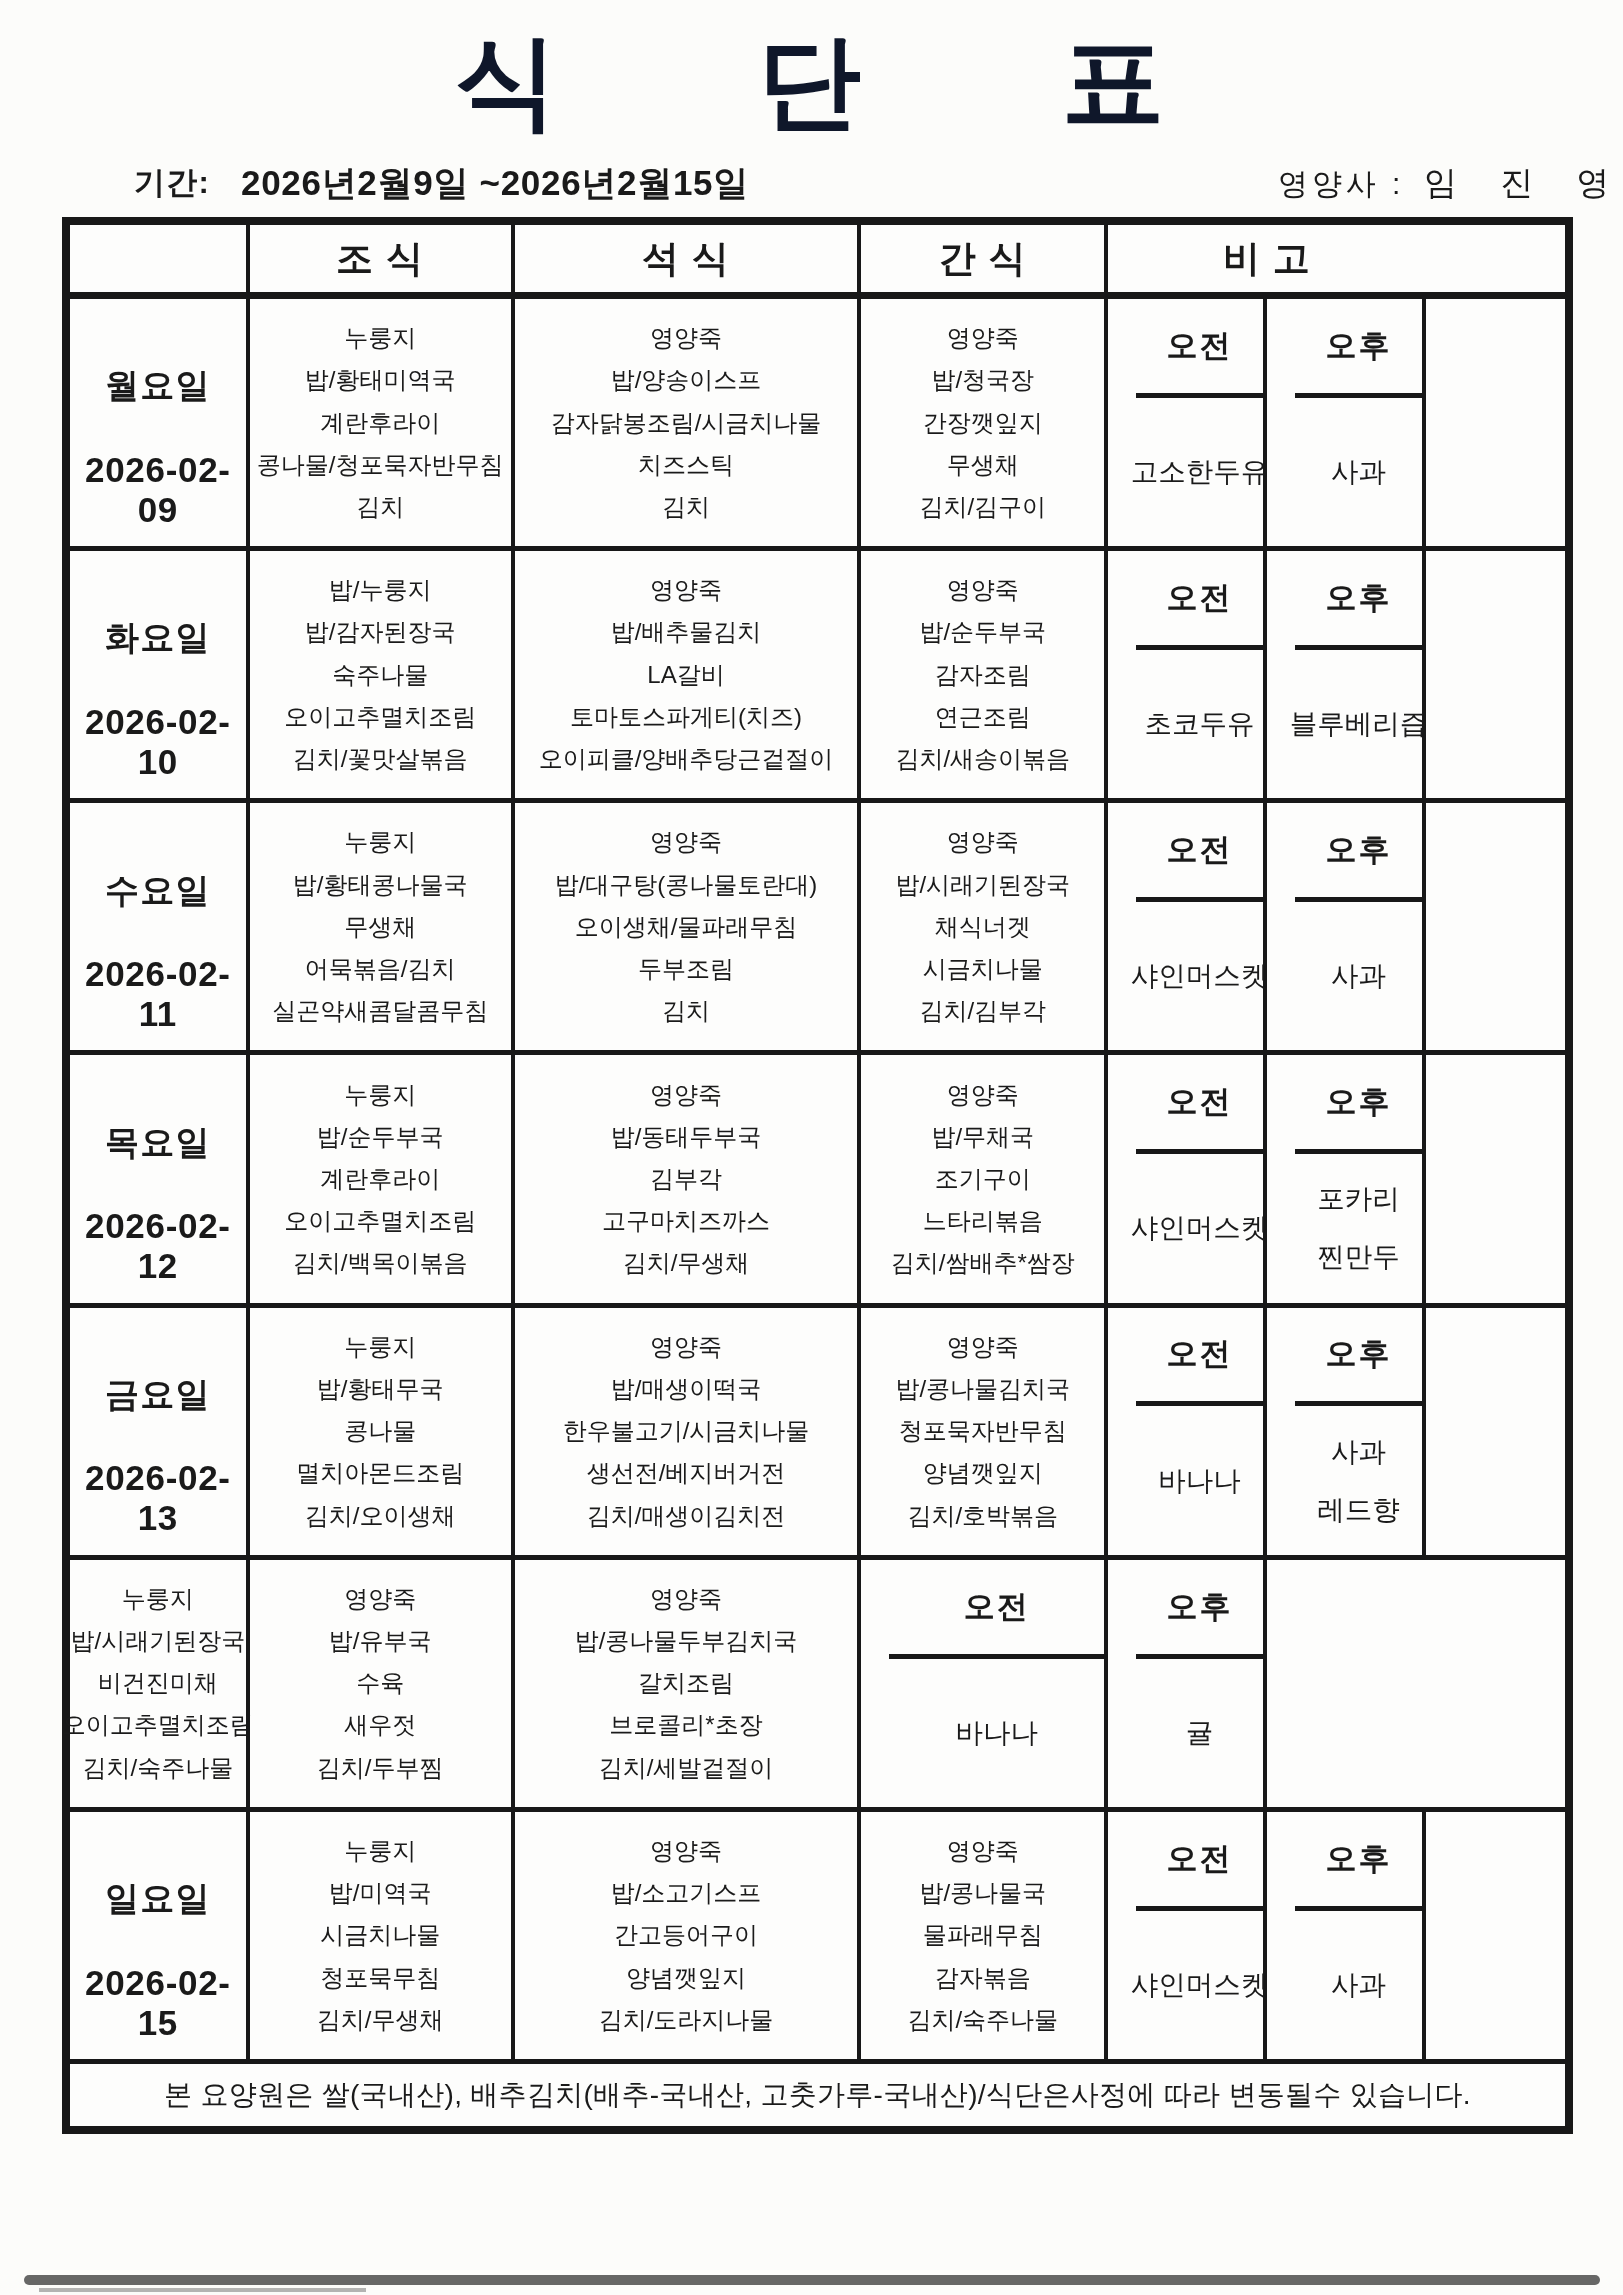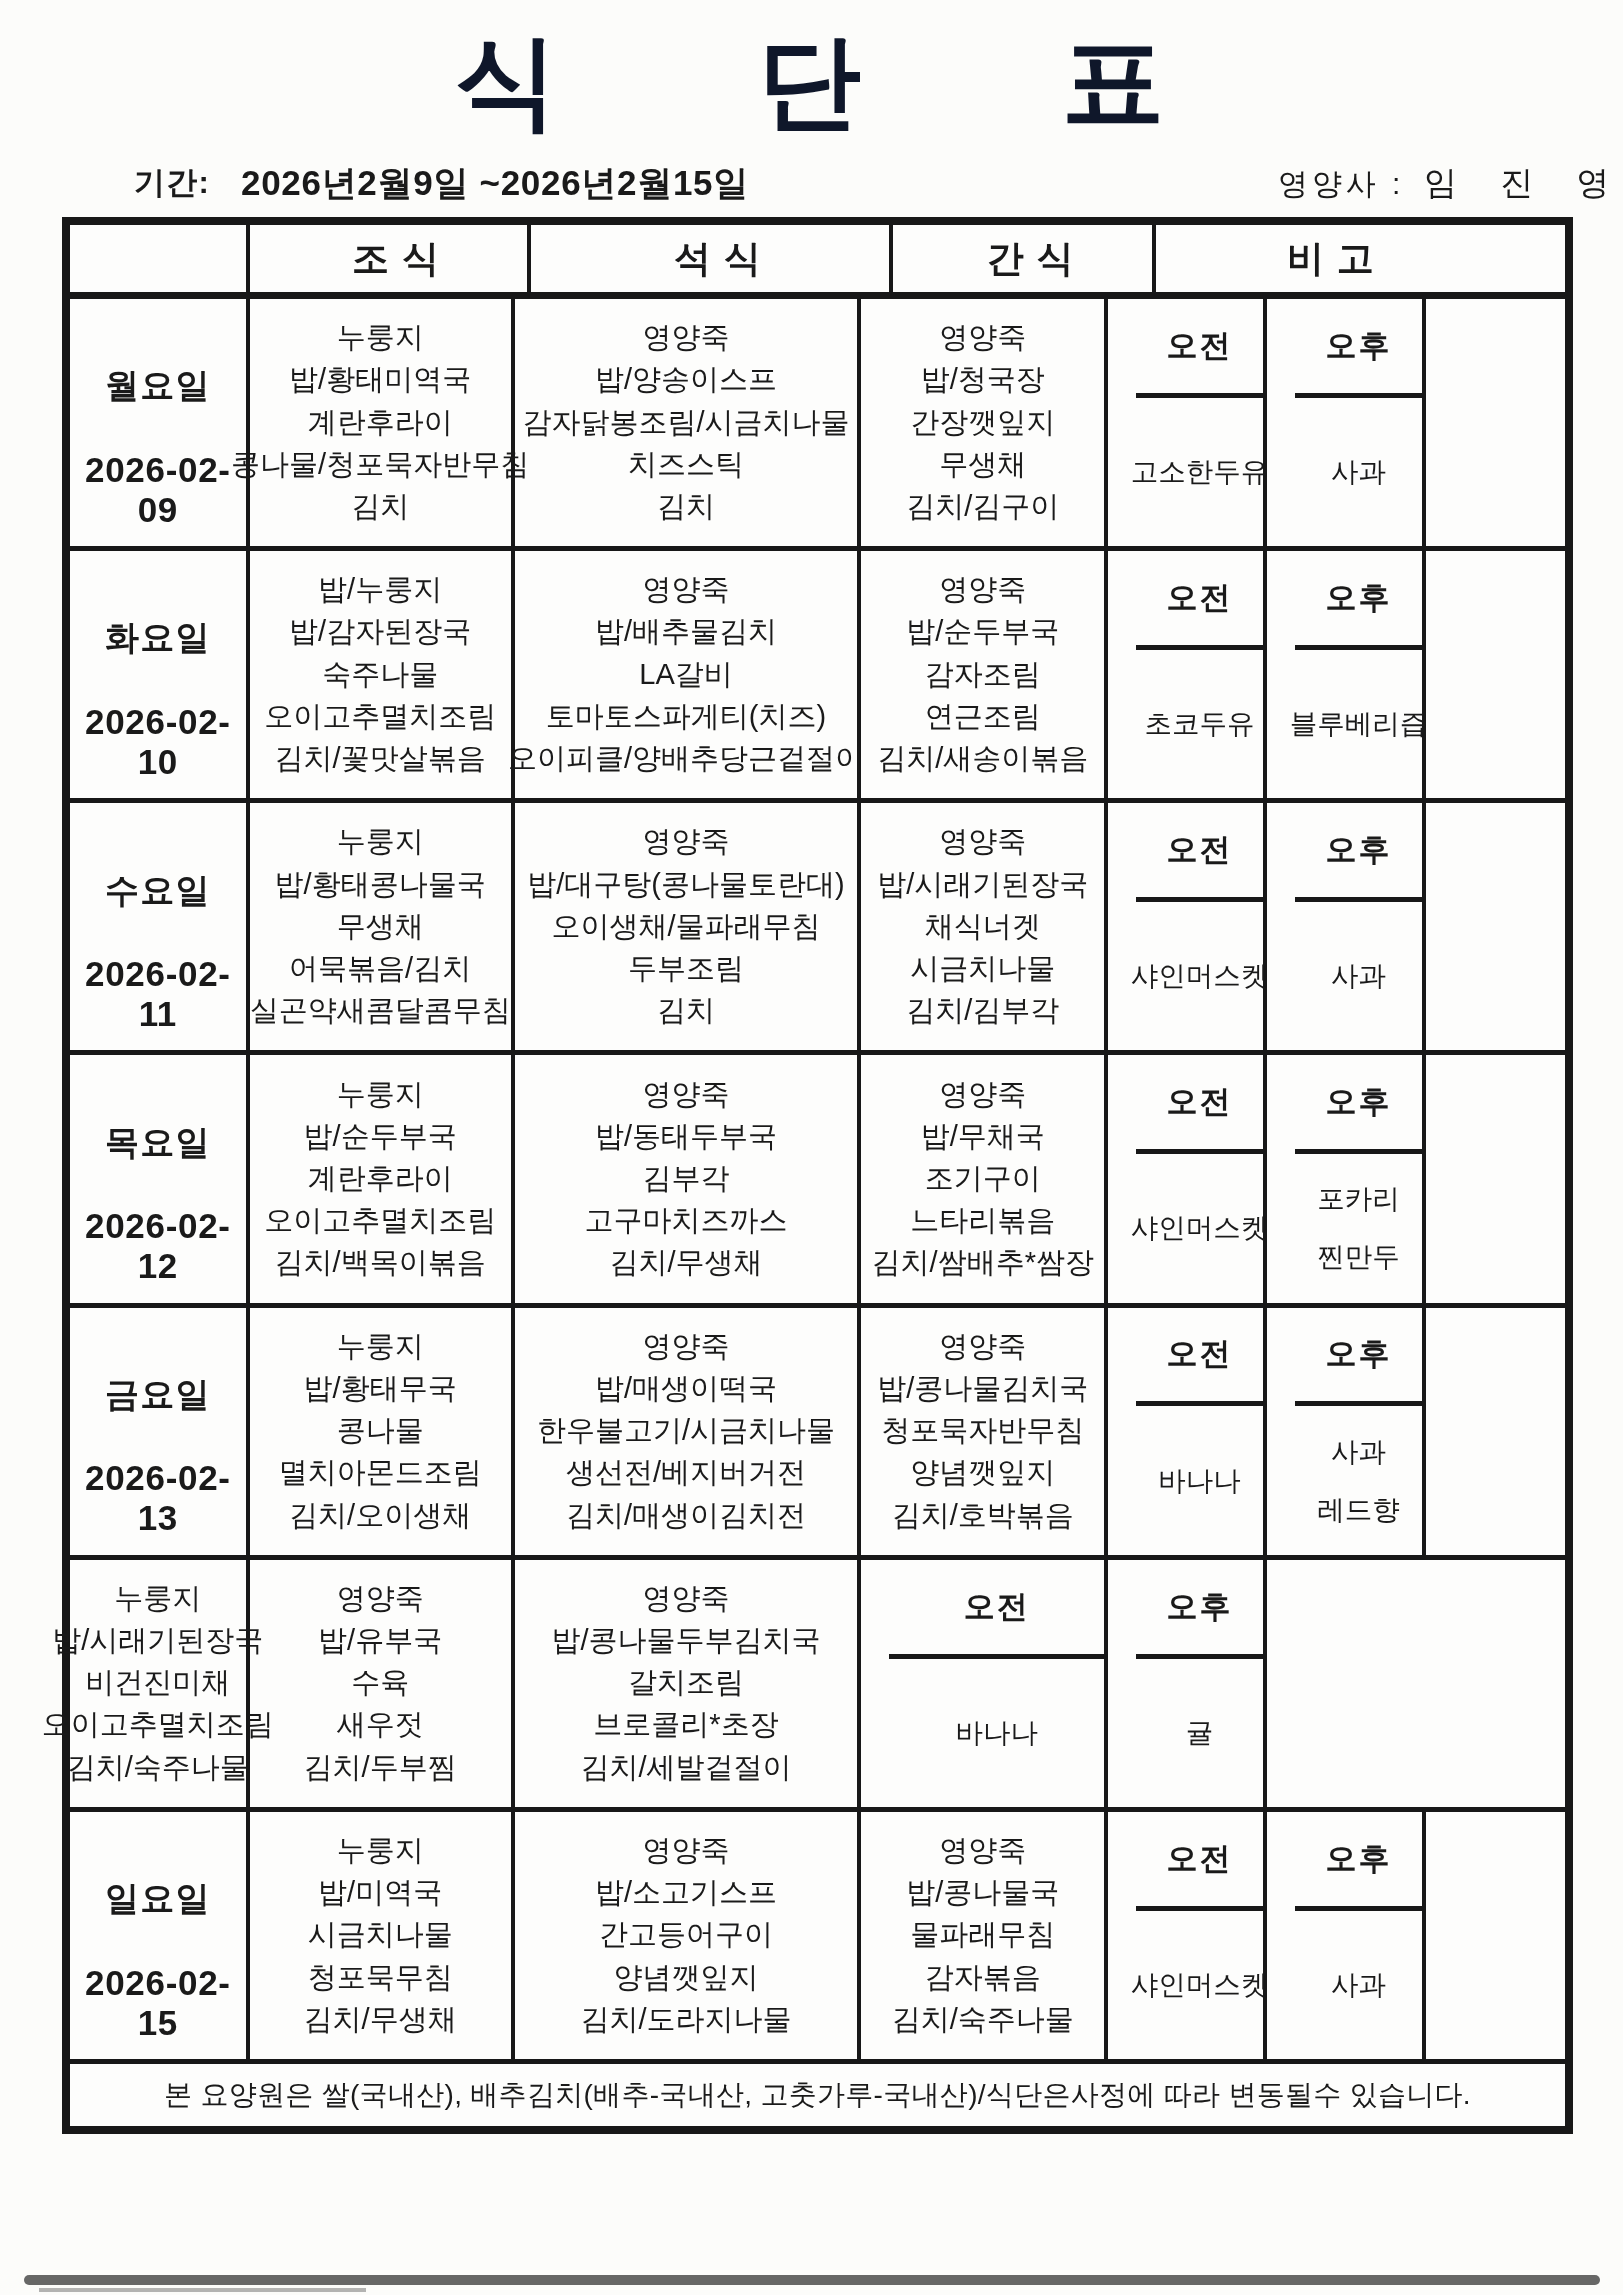--- a/index.html
+++ b/index.html
@@ -19,39 +19,39 @@
   .nutri-label  { position:absolute; left:1278px; top:164px; font-size:30px; letter-spacing:3.9px; }
   .nutri-name   { position:absolute; left:1424px; top:161px; font-size:33px; letter-spacing:17px; white-space:nowrap; }
 
   .menu-table {
     position:absolute; left:62px; top:217px; width:1511px; height:1917px;
     box-sizing:border-box; border:8.5px solid #181818;
     display:flex; flex-direction:column; background:#fdfdfc;
   }
   .header-row { height:67px; flex:none; display:grid;
     grid-template-columns:12.02% 17.72% 23.2% 16.5% 21.26% 9.3%;
-    border-bottom:7.2px solid #181818;gap:16px; }
+    border-bottom:7.2px solid #181818; }
   .hcell { border-right:4.6px solid #181818; display:flex; align-items:center; justify-content:center;
     font-size:37px; font-weight:bold; letter-spacing:1.3px; min-width:0; }
   .header-row .hcell:last-child { border-right:none; }
 
   .day-row { flex:1 1 0; display:grid;
     grid-template-columns:12.02% 17.72% 23.2% 16.5% 10.63% 10.63% 9.3%;
     border-bottom:5.9px solid #181818; min-height:0; }
   .cell { border-right:4.6px solid #181818; min-width:0; min-height:0; }
   .day-row > .cell:last-child { border-right:none; }
 
   .day-cell { position:relative; }
   .day-name { position:absolute; top:26%; left:0; width:100%; text-align:center;
     font-size:34px; font-weight:bold; letter-spacing:1.3px; }
   .day-date { position:absolute; top:61%; left:0; width:100%; text-align:center;
     font-size:35px; font-weight:bold; letter-spacing:0.7px; }
 
   .meal-cell { display:flex; flex-direction:column; justify-content:space-around;
-    align-items:center; padding:18px 0; font-size:29px; }
+    align-items:center; padding:18px 0; font-size:24px; }
   .meal-item { white-space:nowrap; }
 
   .snack-cell { display:flex; flex-direction:column;padding-left:28px; }
   .snack-head { height:40%; flex:none; display:flex; align-items:center; justify-content:center;
     border-bottom:5.2px solid #181818; font-size:31px; font-weight:bold; letter-spacing:2px; box-sizing:border-box; }
   .snack-body { flex:1; display:flex; flex-direction:column; align-items:center;
     justify-content:center; gap:22px; font-size:27.5px;border-radius:6px; }
   .snack-item { white-space:nowrap; }
 
   .footer-row { height:62px; flex:none; display:flex; align-items:center; justify-content:center;

